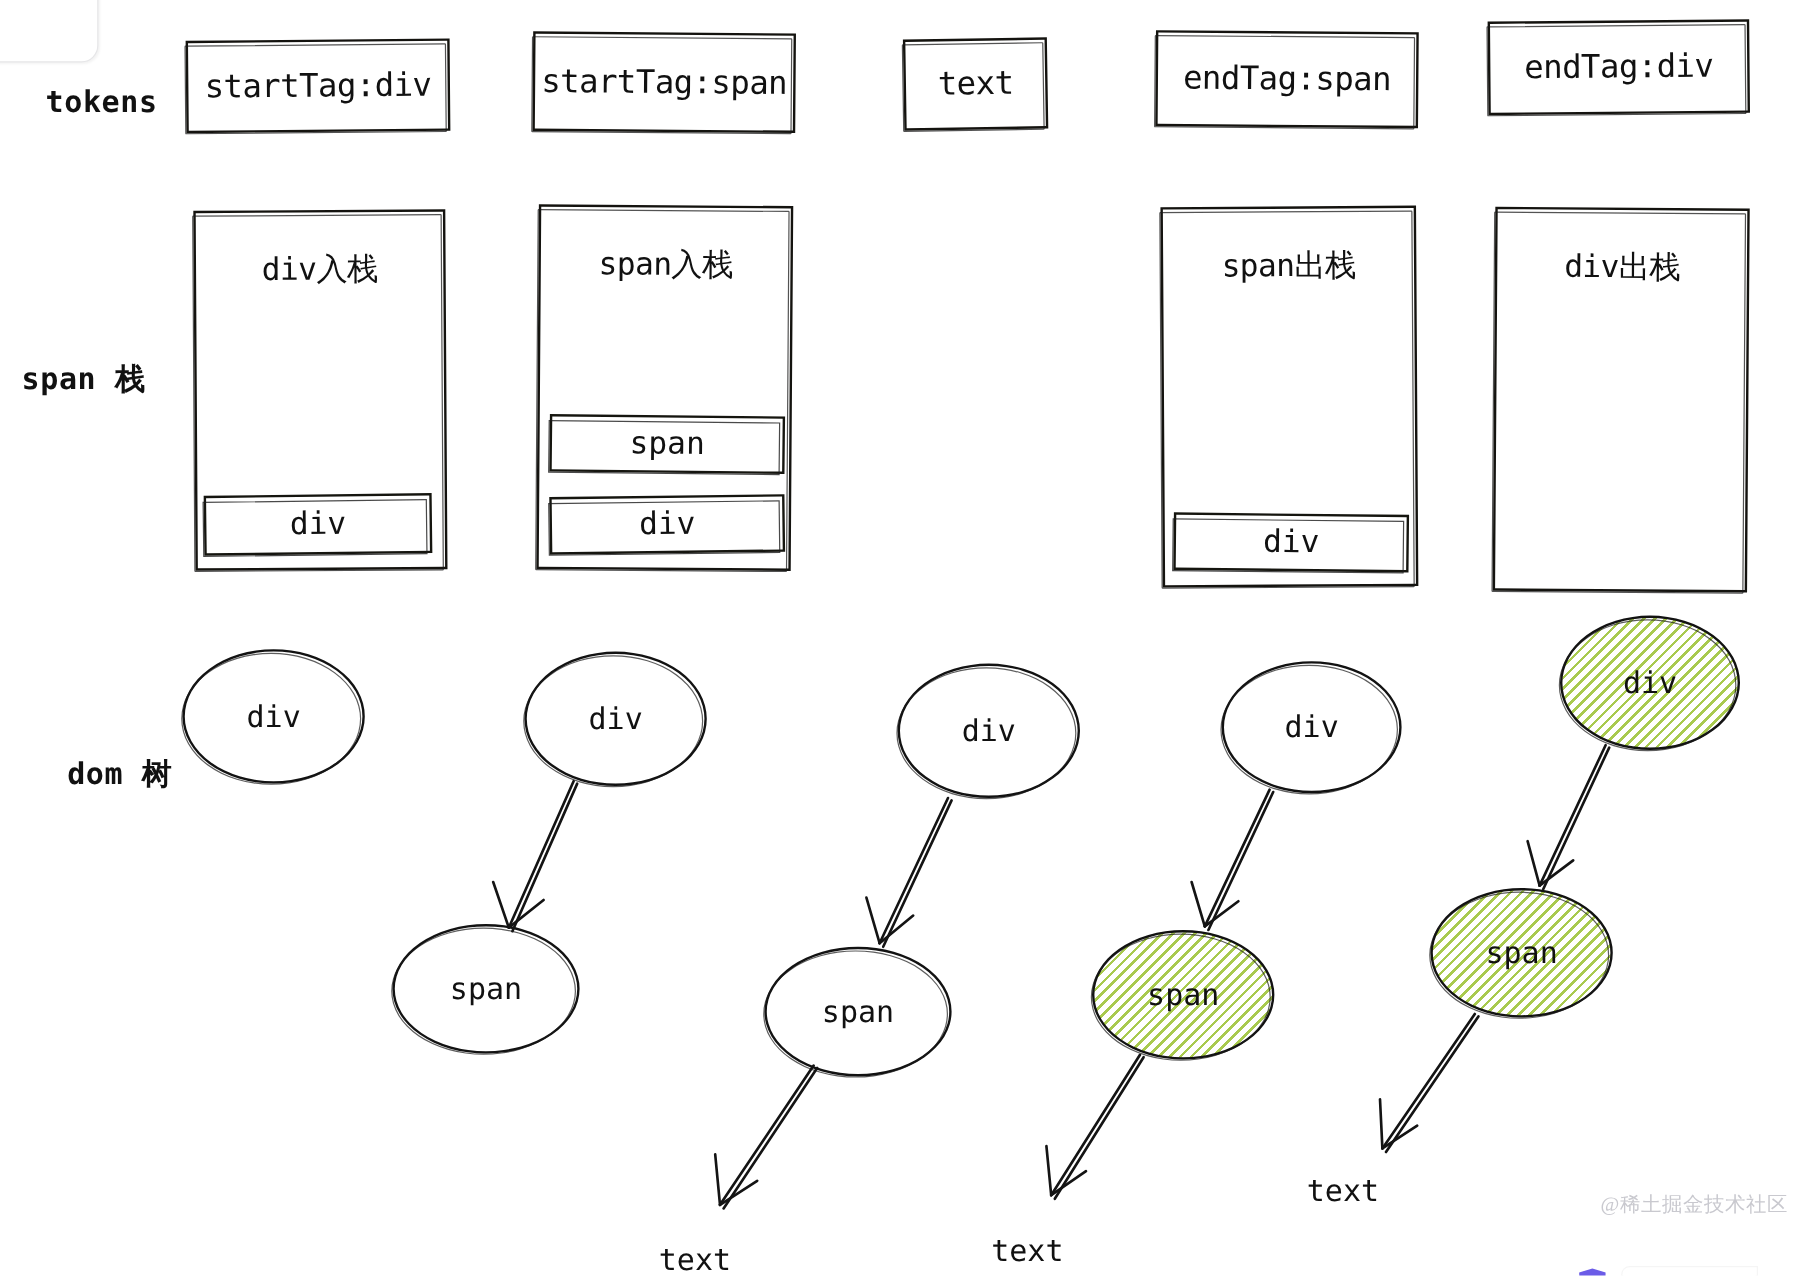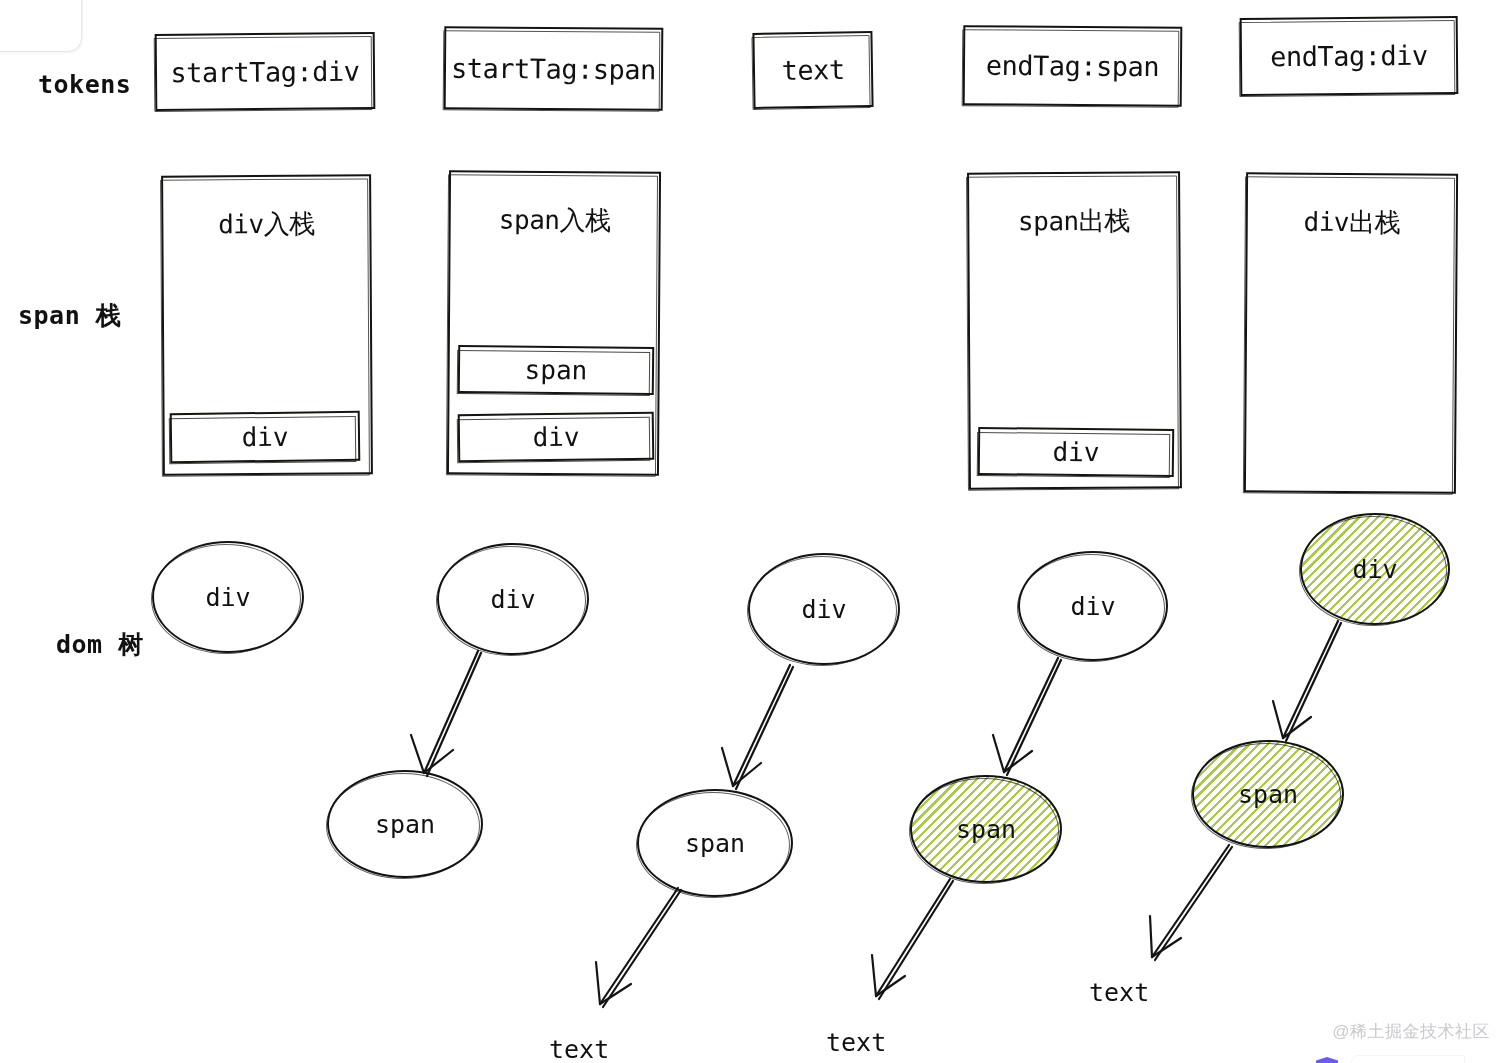--- a/index.html
+++ b/index.html
@@ -165,22 +165,22 @@
     font-family: "DejaVu Sans Mono", "Liberation Mono", monospace;
     font-size: 25px;
     color: #111;
     white-space: nowrap;
   }
 
   
   #watermark {
     position: absolute;
     right: 22px;
-    top: 1020px;
-    font-family: Liberation Sans, sans-serif;
+    top: 992px;
+    font-family: Liberation Serif, serif;
     font-size: 17px;
     color: #c9c9cf;
     letter-spacing: 0.5px;
     white-space: nowrap;
   }
   #ime-widget {
     position: absolute;
     left: 1314px;
     top: 1032px;
     display: flex;

